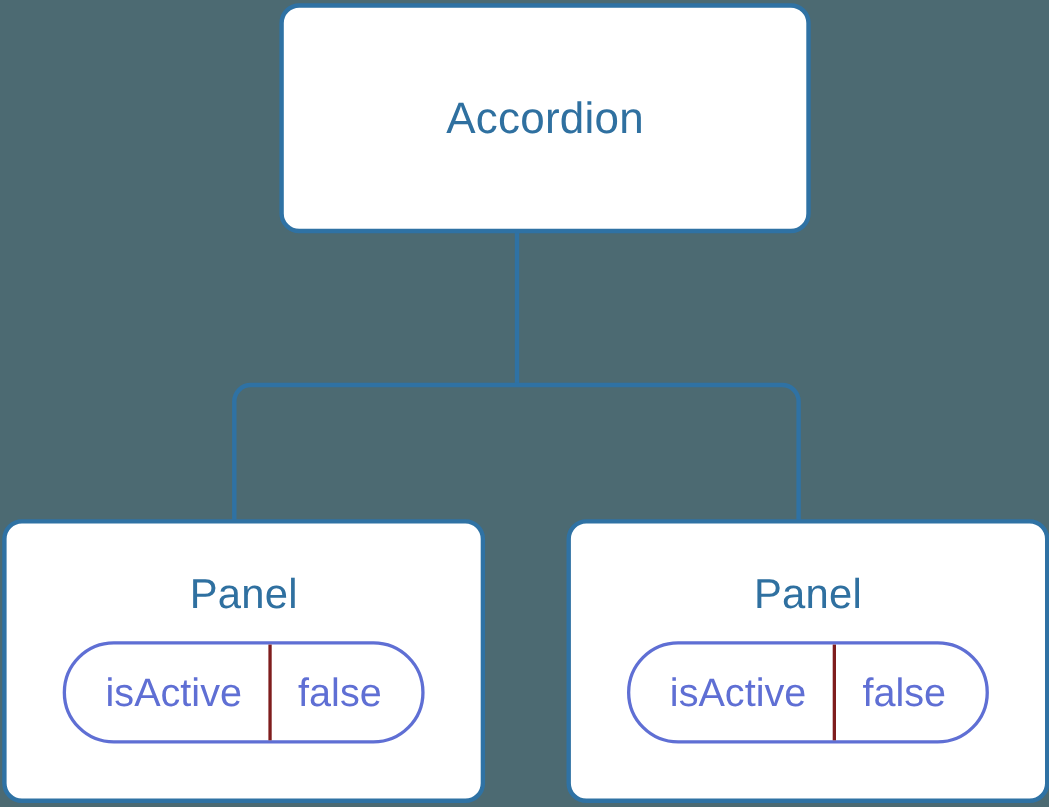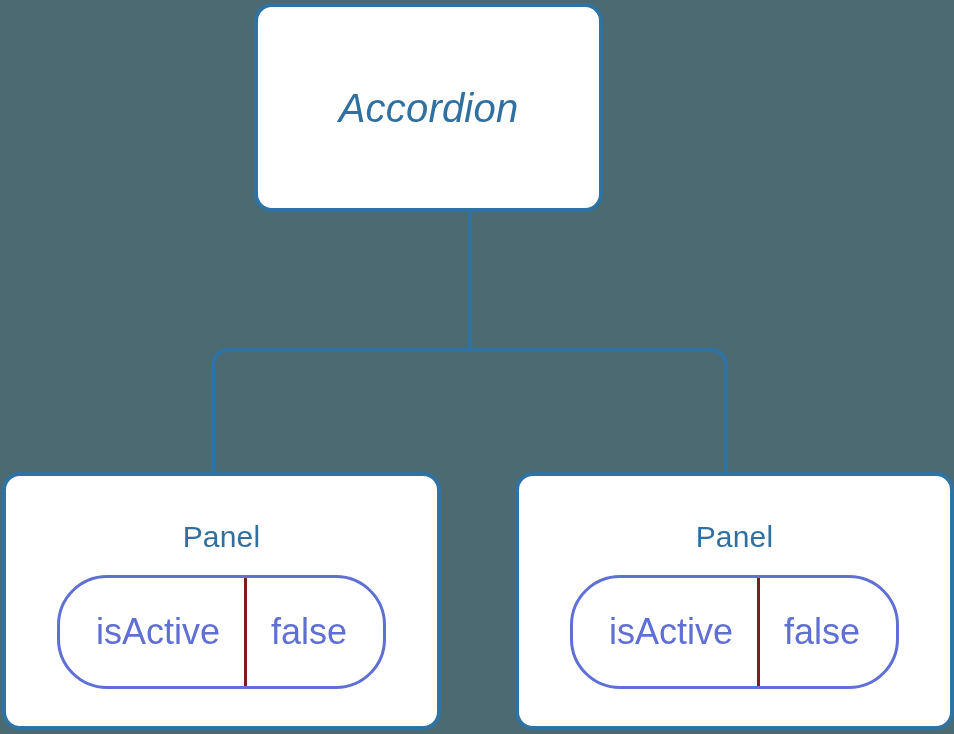--- a/index.html
+++ b/index.html
@@ -36,24 +36,23 @@
     border-radius: 18px;
     box-sizing: border-box;
     display: flex;
     flex-direction: column;
     align-items: center;
   }
 
   .node-root {
     left: 254px;
     top: 3px;
-    width: 349px;
+    width: 483px;
     height: 209px;
     justify-content: center;
-    font-style: italic;
   }
 
   .node-child-left {
     left: 2px;
     top: 472px;
     width: 439px;
     height: 258px;
     border-radius: 18px;
     justify-content: flex-start;
   }
@@ -62,40 +61,40 @@
     left: 515px;
     top: 472px;
     width: 439px;
     height: 258px;
     border-radius: 18px;
     justify-content: flex-start;
   }
 
   .node-title {
     color: #2f70a0;
-    font-size: 30px;
+    font-size: 38px;
     font-weight: 400;
     letter-spacing: 0.2px;
     line-height: 1;
     white-space: nowrap;
   }
 
   .node-root .node-title {
     font-size: 40px;
   }
 
   .node-child-left .node-title,
   .node-child-right .node-title {
     margin-top: 46px;
   }
 
   
   .prop-pill {
     margin-top: 23px;
-    height: 114px;
+    height: 93px;
     border: 3px solid #5f6fd4;
     border-radius: 50px;
     box-sizing: border-box;
     display: flex;
     align-items: stretch;
     background: transparent;
   }
 
   .prop-key,
   .prop-value {

